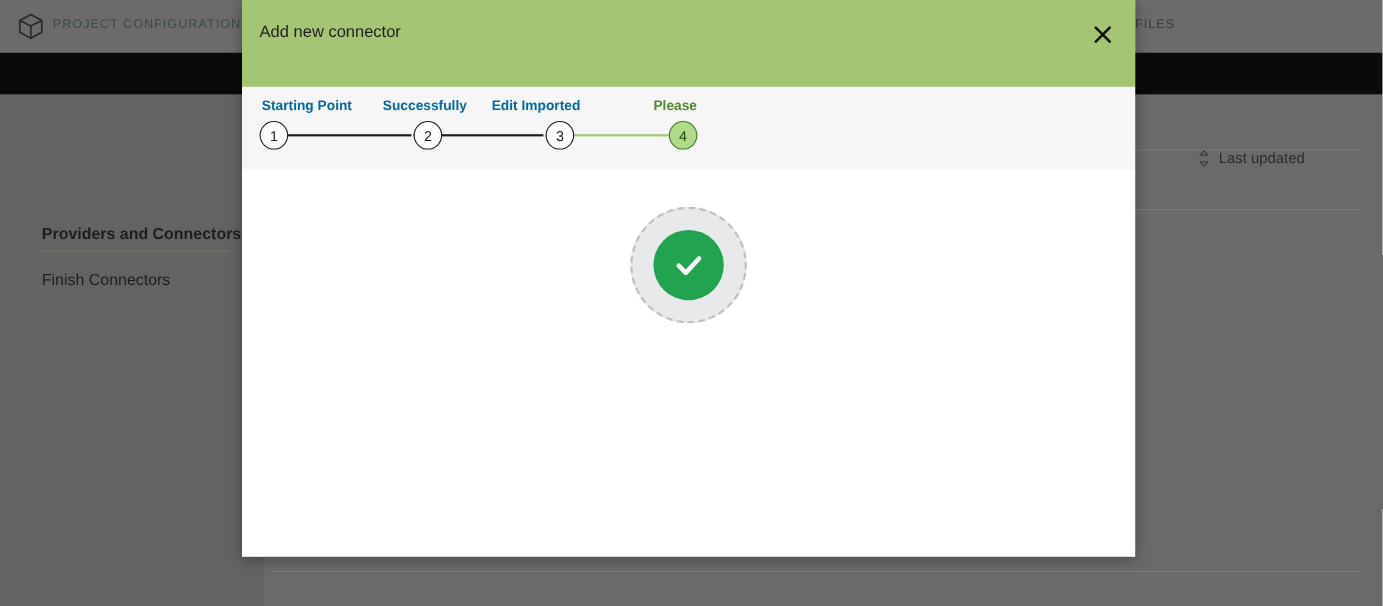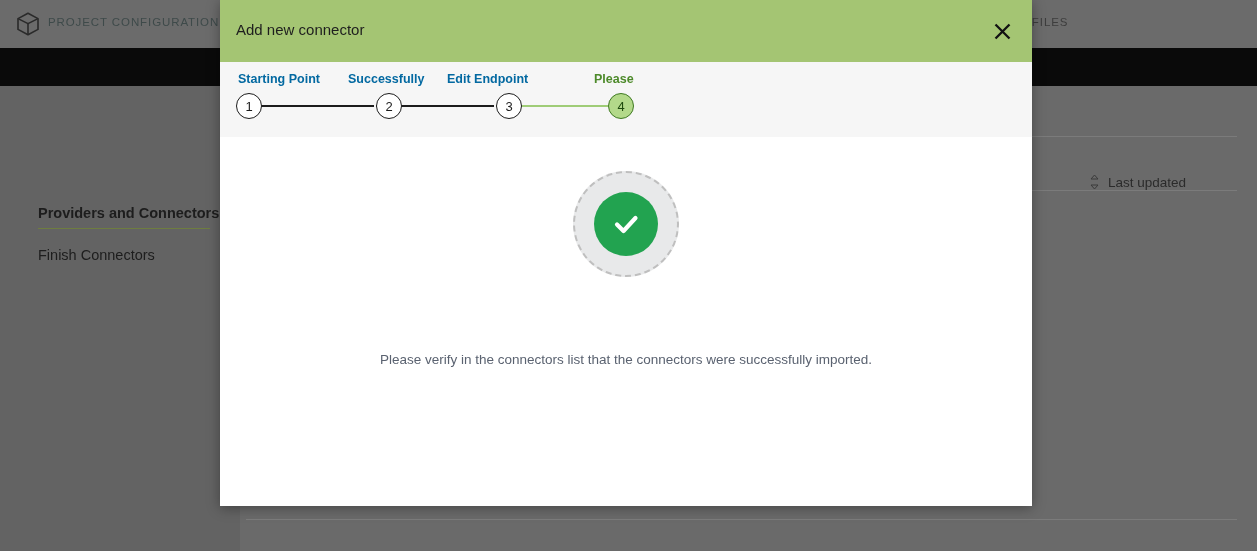--- a/index.html
+++ b/index.html
@@ -110,21 +110,21 @@
     background: #7b7b7b;
   }
   .bg-rule-1 { left: 1015px; top: 136px; width: 222px; }
   .bg-rule-2 { left: 1015px; top: 190px; width: 222px; }
   .bg-rule-3 { left: 246px; top: 519px; width: 991px; }
   .bg-sort {
     position: absolute;
     left: 1090px; top: 136px;
     height: 54px;
     display: flex;
-    align-items: flex-end;
+    align-items: flex-start;
     gap: 9px;
   }
   .bg-sort-icon {
     width: 9px; height: 16px;
     display: block;
     color: #2c2c2c;
   }
   .bg-sort-label {
     font-size: 13.5px;
     color: #2b2b2b;
@@ -156,21 +156,21 @@
     position: absolute;
     left: 220px; top: 0px;
     width: 812px; height: 506px;
     background: #ffffff;
     z-index: 50;
     box-shadow: 0 2px 12px rgba(0,0,0,0.35);
     overflow: hidden;
   }
   .modal-header {
     position: relative;
-    width: 100%; height: 62px;
+    width: 100%; height: 79px;
     background: #a4c573;
   }
   .modal-title {
     position: absolute;
     left: 16px; top: 21px;
     font-size: 15px;
     color: #1e1e1e;
     font-weight: 400;
     white-space: nowrap;
   }
@@ -355,35 +355,34 @@
         <div class="step-label">Starting Point</div>
         <div class="step-circle" style="left:-2px;">1</div>
       </div>
 
       <div class="step done" style="left:128px;">
         <div class="step-label">Successfully</div>
         <div class="step-circle" style="left:28px;">2</div>
       </div>
 
       <div class="step done" style="left:227px;">
-        <div class="step-label">Edit Endpoint</div>
+        <div class="step-label">Edit Imported</div>
         <div class="step-circle" style="left:49px;">3</div>
       </div>
 
       <div class="step current" style="left:374px;">
         <div class="step-label">Please</div>
         <div class="step-circle" style="left:14px;">4</div>
       </div>
     </div>
 
     <div class="modal-body">
       <div class="success-badge">
         <div class="success-check">
           <svg width="40" height="40" viewBox="0 0 40 40">
             <path d="M11 20.5 L17.5 27 L29.5 14" fill="none" stroke="#ffffff" stroke-width="4.2" stroke-linecap="round" stroke-linejoin="round"></path>
           </svg>
         </div>
       </div>
-      <div class="success-subtitle">Please verify in the connectors list that the connectors were successfully imported.</div>
     </div>
   </div>
 
 </div>
 
 </body></html>

